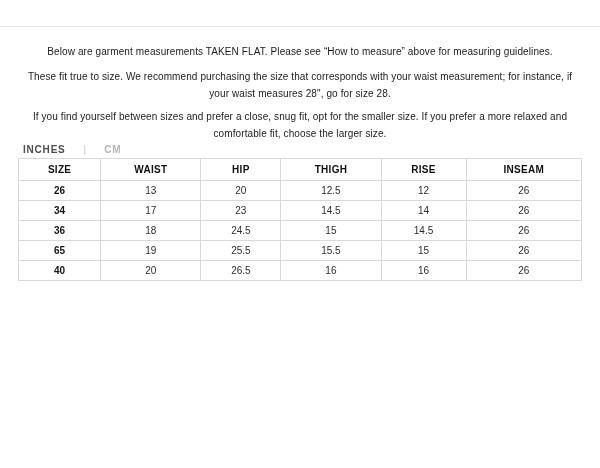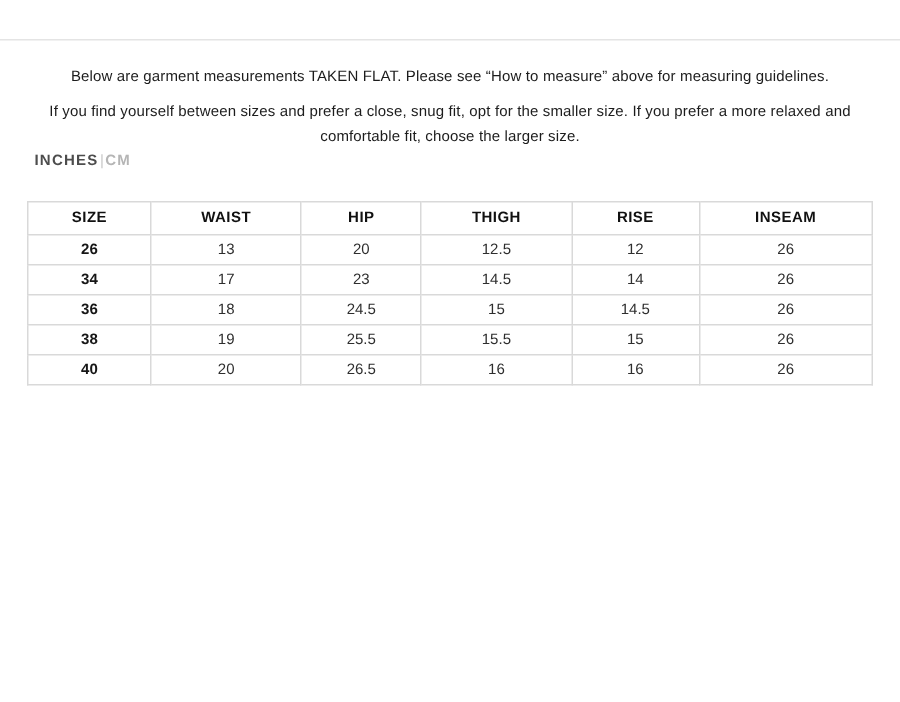--- a/index.html
+++ b/index.html
@@ -58,22 +58,22 @@
     letter-spacing: 0.1px;
   }
   .intro.p1 { margin-top: 16px; }
   .intro.p2 { margin-top: 8px; }
   .intro.p3 { margin-top: 6px; }
 
   
   .units {
     display: flex;
     align-items: center;
-    gap: 1px;
-    margin: 2px 0 21px;
+    gap: 18px;
+    margin: 2px 0 3px;
     padding-left: 5px;
     line-height: 11px;
     text-align: right;
   }
   .unit {
     font-size: 10px;
     font-weight: 700;
     letter-spacing: 0.8px;
     cursor: pointer;
   }
@@ -104,20 +104,21 @@
 </style>
 </head>
 <body>
 
 <div class="page">
 
   <hr class="divider">
 
   <main>
     <p class="intro p1">Below are garment measurements TAKEN FLAT. Please see “How to measure” above for measuring guidelines.</p>
+    <p class="intro p2">These fit true to size. We recommend purchasing the size that corresponds with your waist measurement; for instance, if your waist measures 28", go for size 28.</p>
     <p class="intro p3">If you find yourself between sizes and prefer a close, snug fit, opt for the smaller size. If you prefer a more relaxed and comfortable fit, choose the larger size.</p>
 
     <div class="units">
       <span class="unit active">INCHES</span>
       <span class="unit-sep">|</span>
       <span class="unit inactive">CM</span>
     </div>
 
     <table>
       <colgroup>
@@ -157,21 +158,21 @@
         </tr>
         <tr>
           <td class="size-col">36</td>
           <td>18</td>
           <td>24.5</td>
           <td>15</td>
           <td>14.5</td>
           <td>26</td>
         </tr>
         <tr>
-          <td class="size-col">38</td>
+          <td class="size-col">65</td>
           <td>19</td>
           <td>25.5</td>
           <td>15.5</td>
           <td>15</td>
           <td>26</td>
         </tr>
         <tr>
           <td class="size-col">40</td>
           <td>20</td>
           <td>26.5</td>

